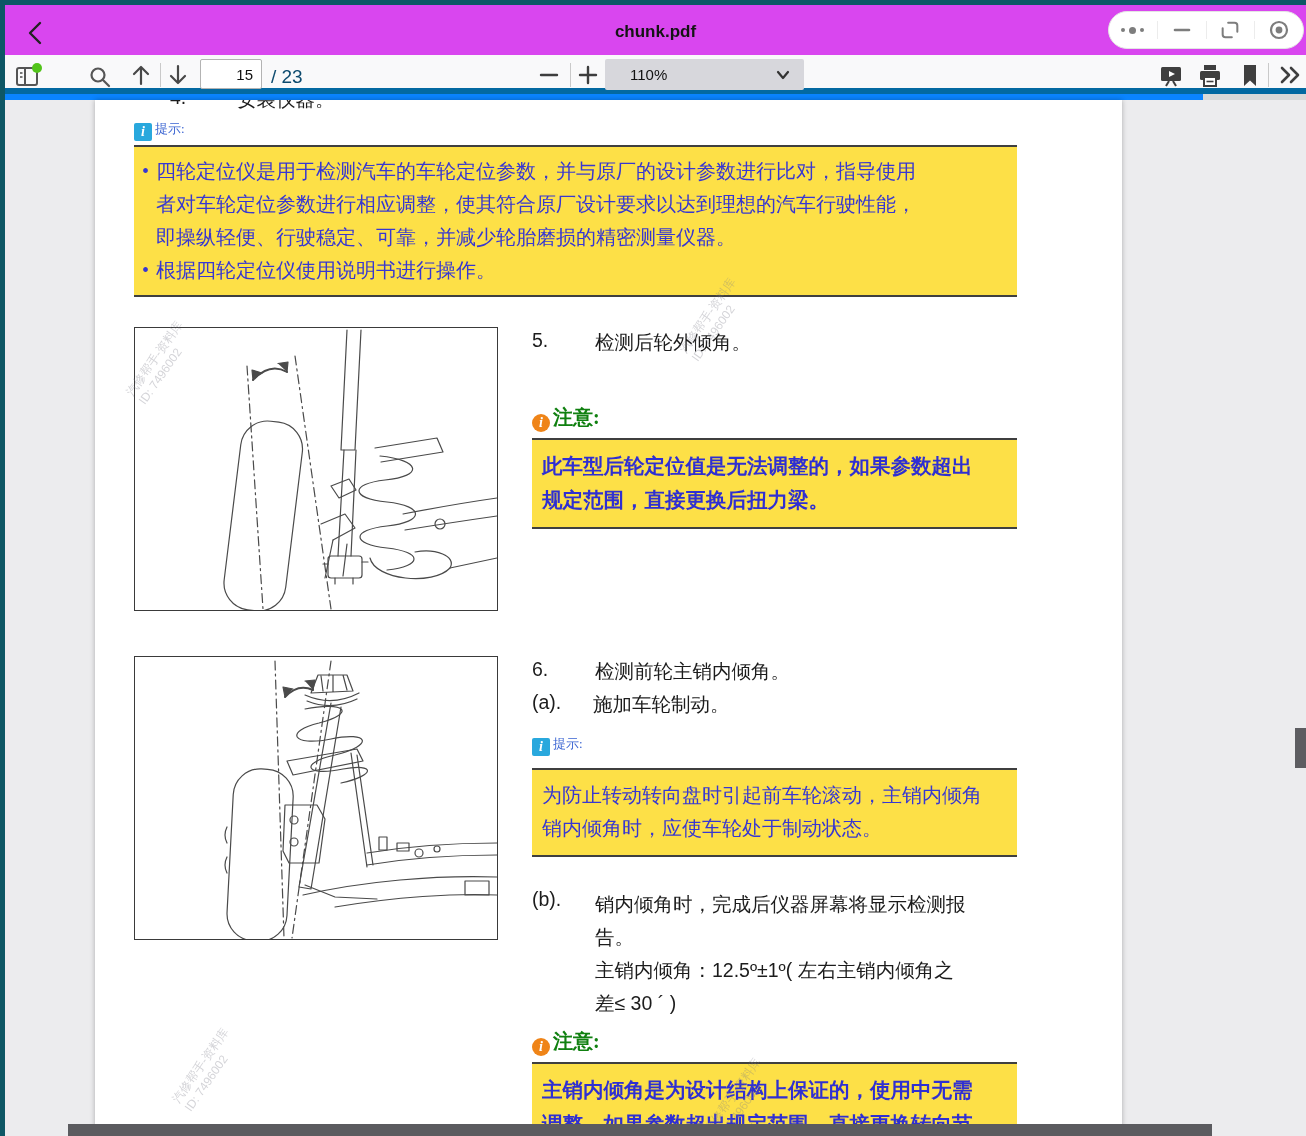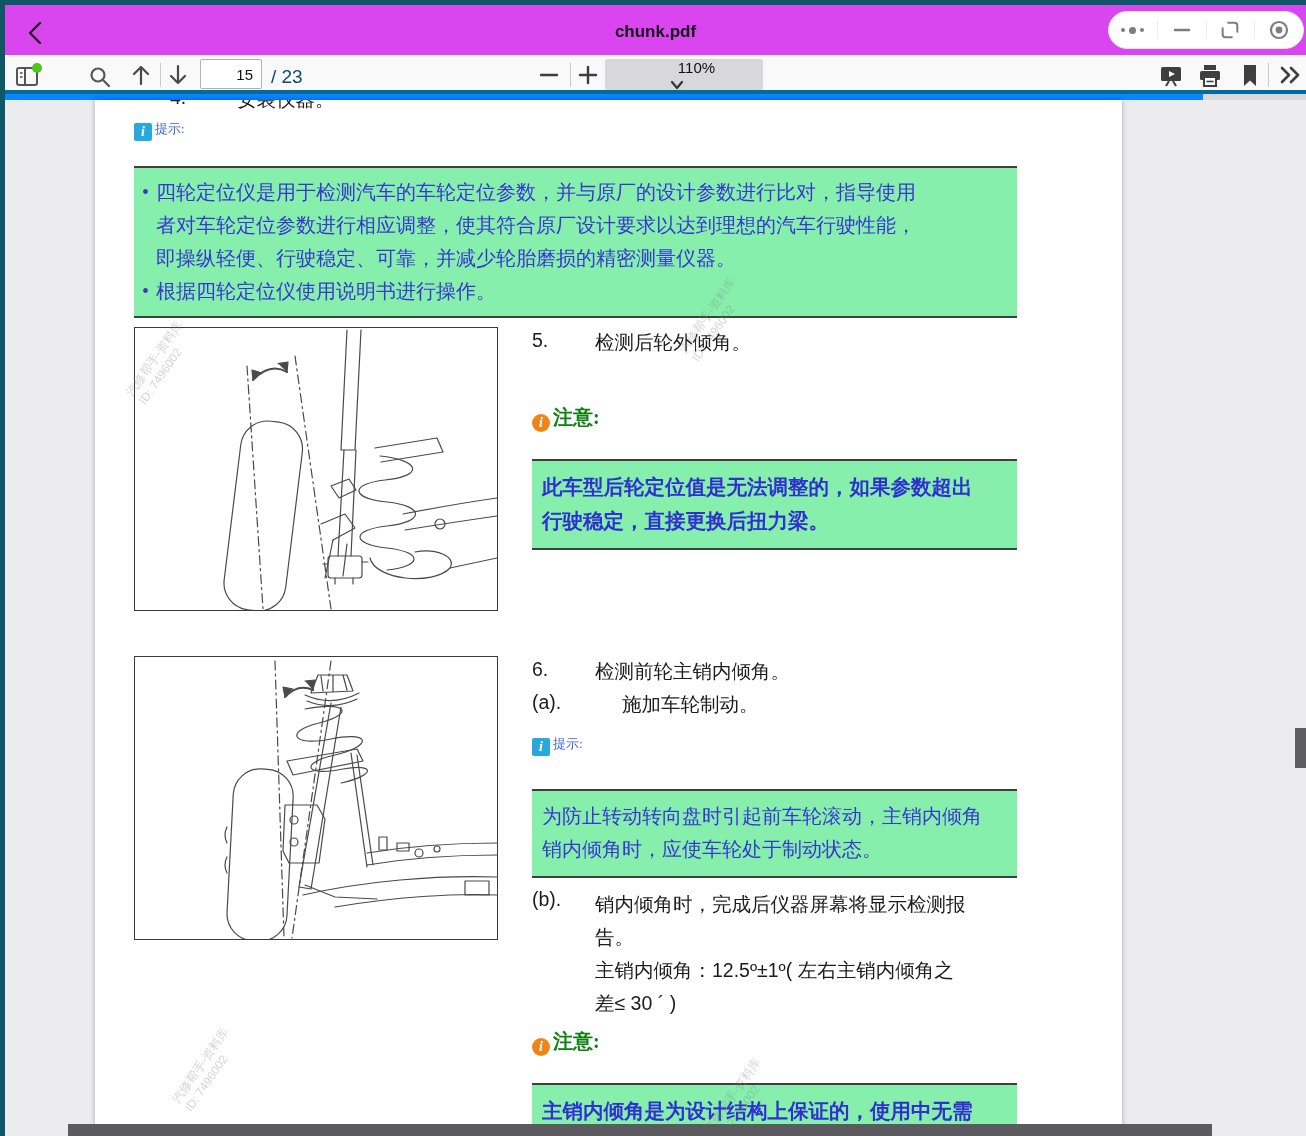--- a/index.html
+++ b/index.html
@@ -18,29 +18,29 @@
   .pill{position:absolute;right:2px;top:6px;width:196px;height:38px;border:1px solid #e4e4e4;
         border-radius:20px;background:#fff;display:flex;align-items:center;}
   .pill .cell{flex:1;display:flex;align-items:center;justify-content:center;height:100%;cursor:pointer;}
   .pill .sep{width:1px;height:18px;background:#ececec;}
   .dots{display:flex;align-items:center;gap:4px;}
   .dots i{display:block;border-radius:50%;background:#7d7d7d;}
   .dots .d-s{width:4px;height:4px;} .dots .d-b{width:7px;height:7px;}
 
   
   .toolbar{position:absolute;left:5px;top:55px;right:0;height:39px;background:#f9f9fa;
-           border-bottom:4px solid #0369a1;}
+           border-bottom:6px solid #0369a1;}
   .tb{position:absolute;cursor:pointer;}
   .tb-sep{position:absolute;width:1px;height:24px;background:#c9c9c9;top:8px;}
   .page-input{position:absolute;left:195px;top:4px;width:62px;height:30px;border:1px solid #b3b3b3;
               border-radius:2px;background:#fff;font-size:15px;text-align:right;padding-right:8px;
               font-family:"Liberation Sans",sans-serif;color:#111;}
   .page-total{position:absolute;left:266px;top:11px;font-size:19px;color:#0c4a6e;}
-  .zoom-select{position:absolute;left:600px;top:4px;width:158px;height:31px;background:#d7d7dc;
-               border-radius:2px;display:flex;align-items:center;cursor:pointer;flex-direction:column;}
+  .zoom-select{position:absolute;left:600px;top:4px;width:199px;height:31px;background:#d7d7dc;
+               border-radius:2px;display:flex;align-items:center;cursor:pointer;}
   .zoom-select span{font-size:15px;color:#111;margin-left:25px;flex:1;}
   .zoom-select svg{margin-right:14px;}
 
   
   .progress-track{position:absolute;left:5px;top:94px;right:0;height:6px;background:#d9d9d9;}
   .progress-fill{position:absolute;left:0;top:0;height:6px;width:1198px;background:#0a84ff;}
 
   
   .viewport{position:absolute;left:5px;top:100px;right:0;bottom:0;background:#ececee;}
   .page{position:absolute;left:90px;top:0;width:1027px;height:1036px;background:#fff;
@@ -50,22 +50,22 @@
   .t-black{font-size:19.5px;color:#1c1c1c;}
   .t-serif{font-family:"Liberation Serif",serif;}
   .tip-label{font-size:13px;color:#3a64d2;font-family:"Liberation Serif",serif;}
   .notice-label{font-size:20px;color:#108010;font-weight:700;font-family:"Liberation Serif",serif;}
   .info-sq{display:inline-block;width:18px;height:18px;background:#29a8dd;border-radius:2px;
            color:#fff;font-family:"Liberation Serif",serif;font-style:italic;font-weight:700;
            font-size:14px;text-align:center;line-height:18px;vertical-align:-3px;margin-right:3px;}
   .info-ci{display:inline-block;width:18px;height:18px;background:#ef8418;border-radius:50%;
            color:#fff;font-family:"Liberation Serif",serif;font-style:italic;font-weight:700;
            font-size:14px;text-align:center;line-height:18px;vertical-align:-3px;margin-right:3px;}
-  .note-box{position:absolute;background:#86efac;border-top:2px solid #3f3f3f;
-            border-bottom:2px solid #3f3f3f;margin-top:21px;}
+  .note-box{position:absolute;background:#fde047;border-top:2px solid #3f3f3f;
+            border-bottom:2px solid #3f3f3f;}
   .nb-line{white-space:nowrap;line-height:33px;}
   .blue-serif{font-family:"Liberation Serif",serif;font-size:20px;color:#3737d2;}
   .blue-bold{font-size:20.5px;color:#2f2fd2;font-weight:600;line-height:34px;}
   .bullet{display:inline-block;width:14px;color:#3737d2;}
   .fig{position:absolute;width:364px;height:284px;border:1px solid #3a3a3a;background:#fff;}
   .wm{position:absolute;color:rgba(125,125,138,.33);font-size:12px;line-height:15px;
       transform:rotate(-55deg);white-space:nowrap;pointer-events:none;}
 
   .vscroll{position:absolute;right:0;top:628px;width:11px;height:40px;background:#5d5d61;cursor:pointer;}
   .hscroll{position:absolute;left:63px;top:1024px;width:1144px;height:12px;background:#5b5b5f;cursor:pointer;}
@@ -255,21 +255,21 @@
         <div>汽修帮手-资料库</div>
           <div>ID: 7496002</div>
       </div>
 
       <div class="blk" style="left:437px;top:304px;">
         <span class="info-ci">i</span><span class="notice-label">注意:</span>
       </div>
 
       <div class="note-box" style="left:437px;top:338px;width:485px;padding:9px 10px 10px 10px;">
         <div class="nb-line blue-bold">此车型后轮定位值是无法调整的，如果参数超出</div>
-        <div class="nb-line blue-bold">行驶稳定，直接更换后扭力梁。</div>
+        <div class="nb-line blue-bold">规定范围，直接更换后扭力梁。</div>
       </div>
 
       <div class="fig" style="left:39px;top:556px;">
         <svg width="362" height="282" viewBox="0 0 362 282">
           <g stroke="#4a4a4a" stroke-width="1.2" fill="none" stroke-linecap="round" stroke-linejoin="round">
             <path d="M140,4 L149,281" stroke-dasharray="9 4 2 4"></path>
             <path d="M196,4 L157,281" stroke-dasharray="9 4 2 4"></path>
             <path d="M150,40 Q163,26 178,33" stroke-width="2"></path>
             <path d="M150,40 l-2,-10 l10,2" fill="#4a4a4a"></path>
             <path d="M178,33 l2,-10 l-10,1" fill="#4a4a4a"></path>
@@ -294,21 +294,21 @@
             <circle cx="284" cy="196" r="4"></circle>
               <circle cx="302" cy="192" r="3"></circle>
             <path d="M330,224 h24 v14 h-24 z"></path>
           </g>
         </svg>
       </div>
 
       <div class="blk t-black" style="left:437px;top:558px;">6.</div>
       <div class="blk t-black" style="left:500px;top:558px;">检测前轮主销内倾角。</div>
       <div class="blk t-black" style="left:437px;top:591px;">(a).</div>
-      <div class="blk t-black t-serif" style="left:527px;top:591px;">施加车轮制动。</div>
+      <div class="blk t-black t-serif" style="left:498px;top:591px;">施加车轮制动。</div>
 
       <div class="blk" style="left:437px;top:634px;">
         <span class="info-sq">i</span><span class="tip-label">提示:</span>
       </div>
 
       <div class="note-box" style="left:437px;top:668px;width:485px;padding:9px 10px 10px 10px;">
         <div class="nb-line blue-serif">为防止转动转向盘时引起前车轮滚动，主销内倾角</div>
         <div class="nb-line blue-serif">销内倾角时，应使车轮处于制动状态。</div>
       </div>
 

